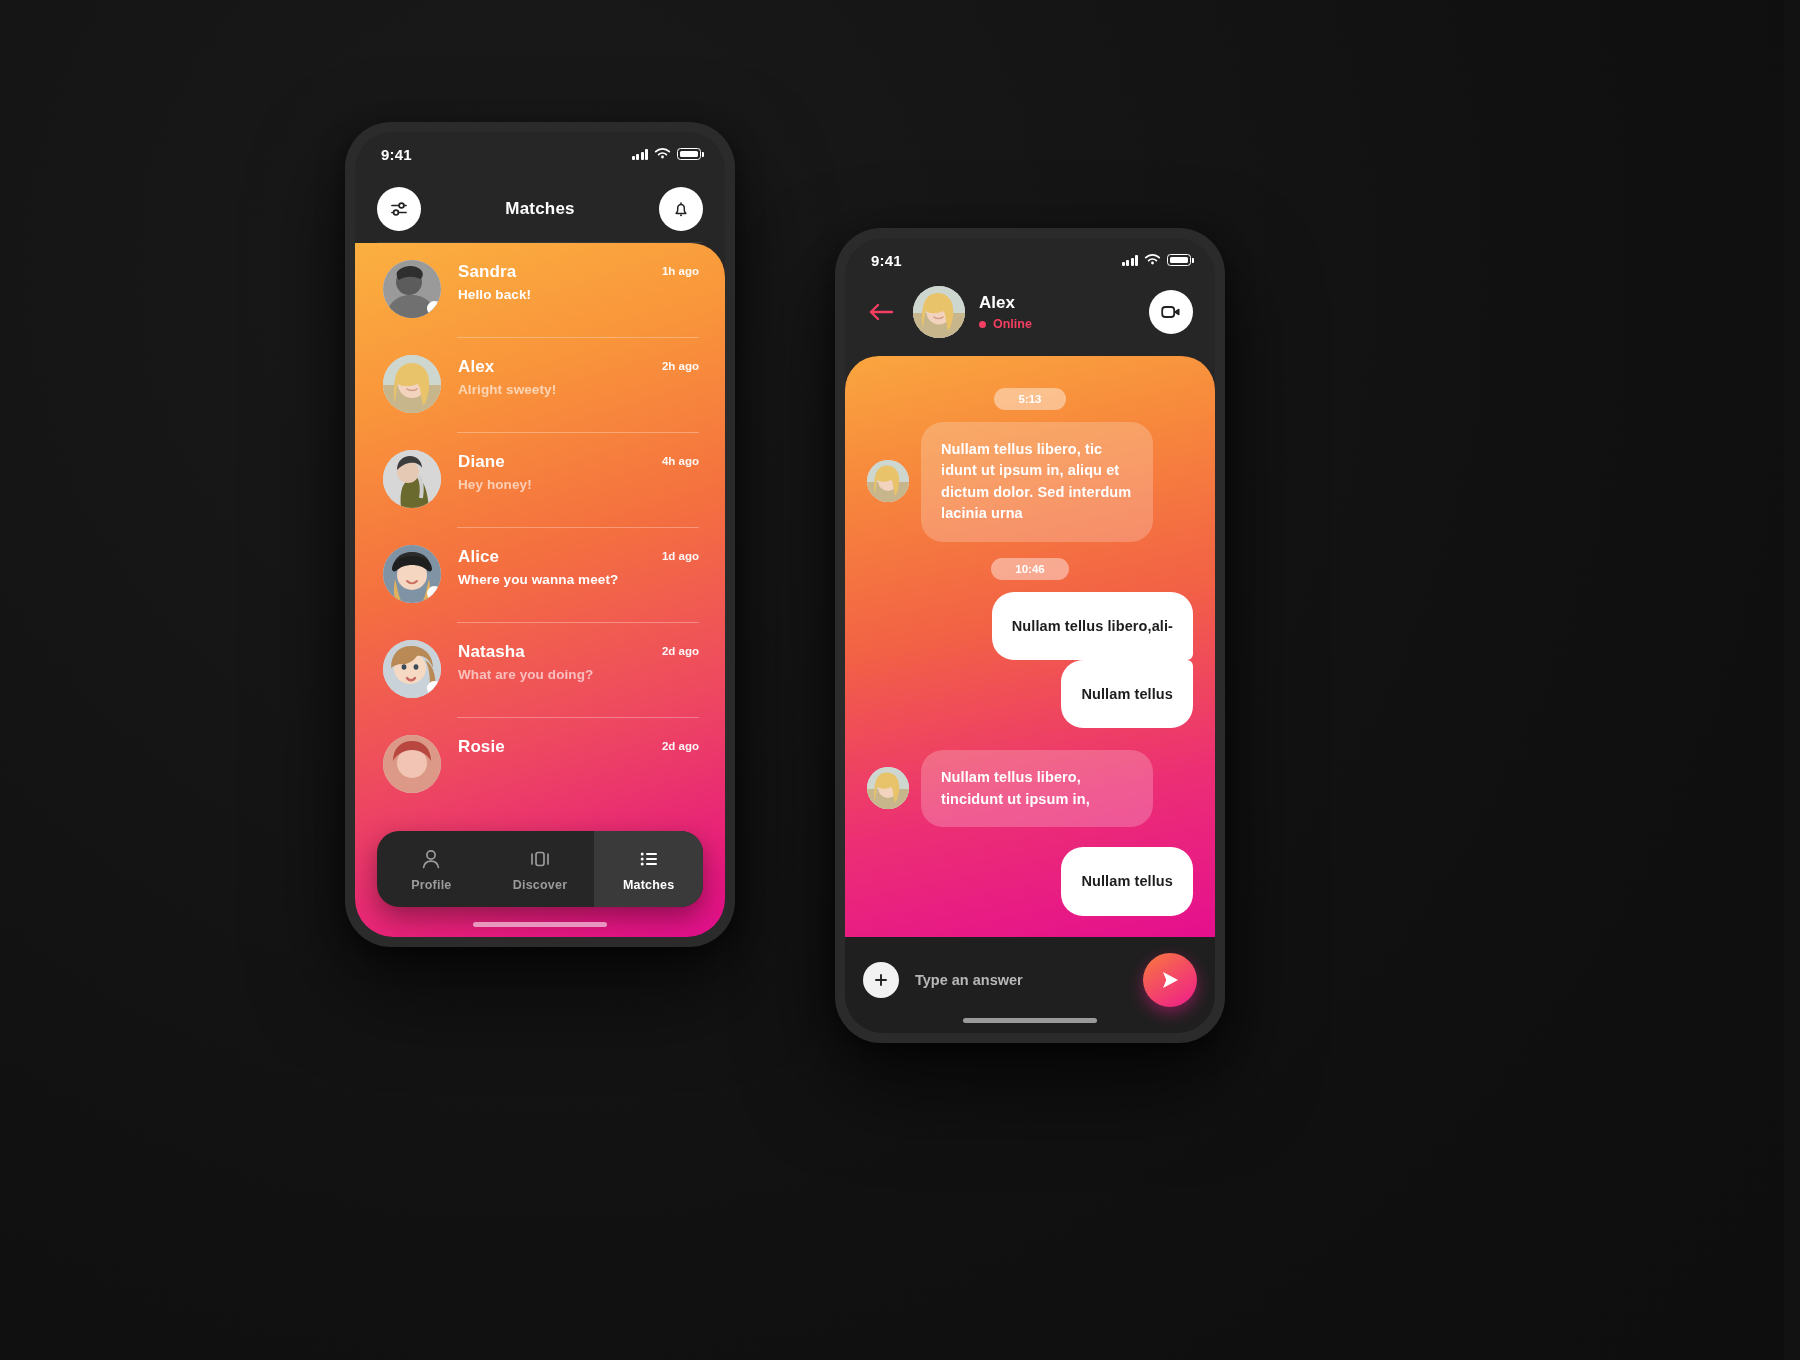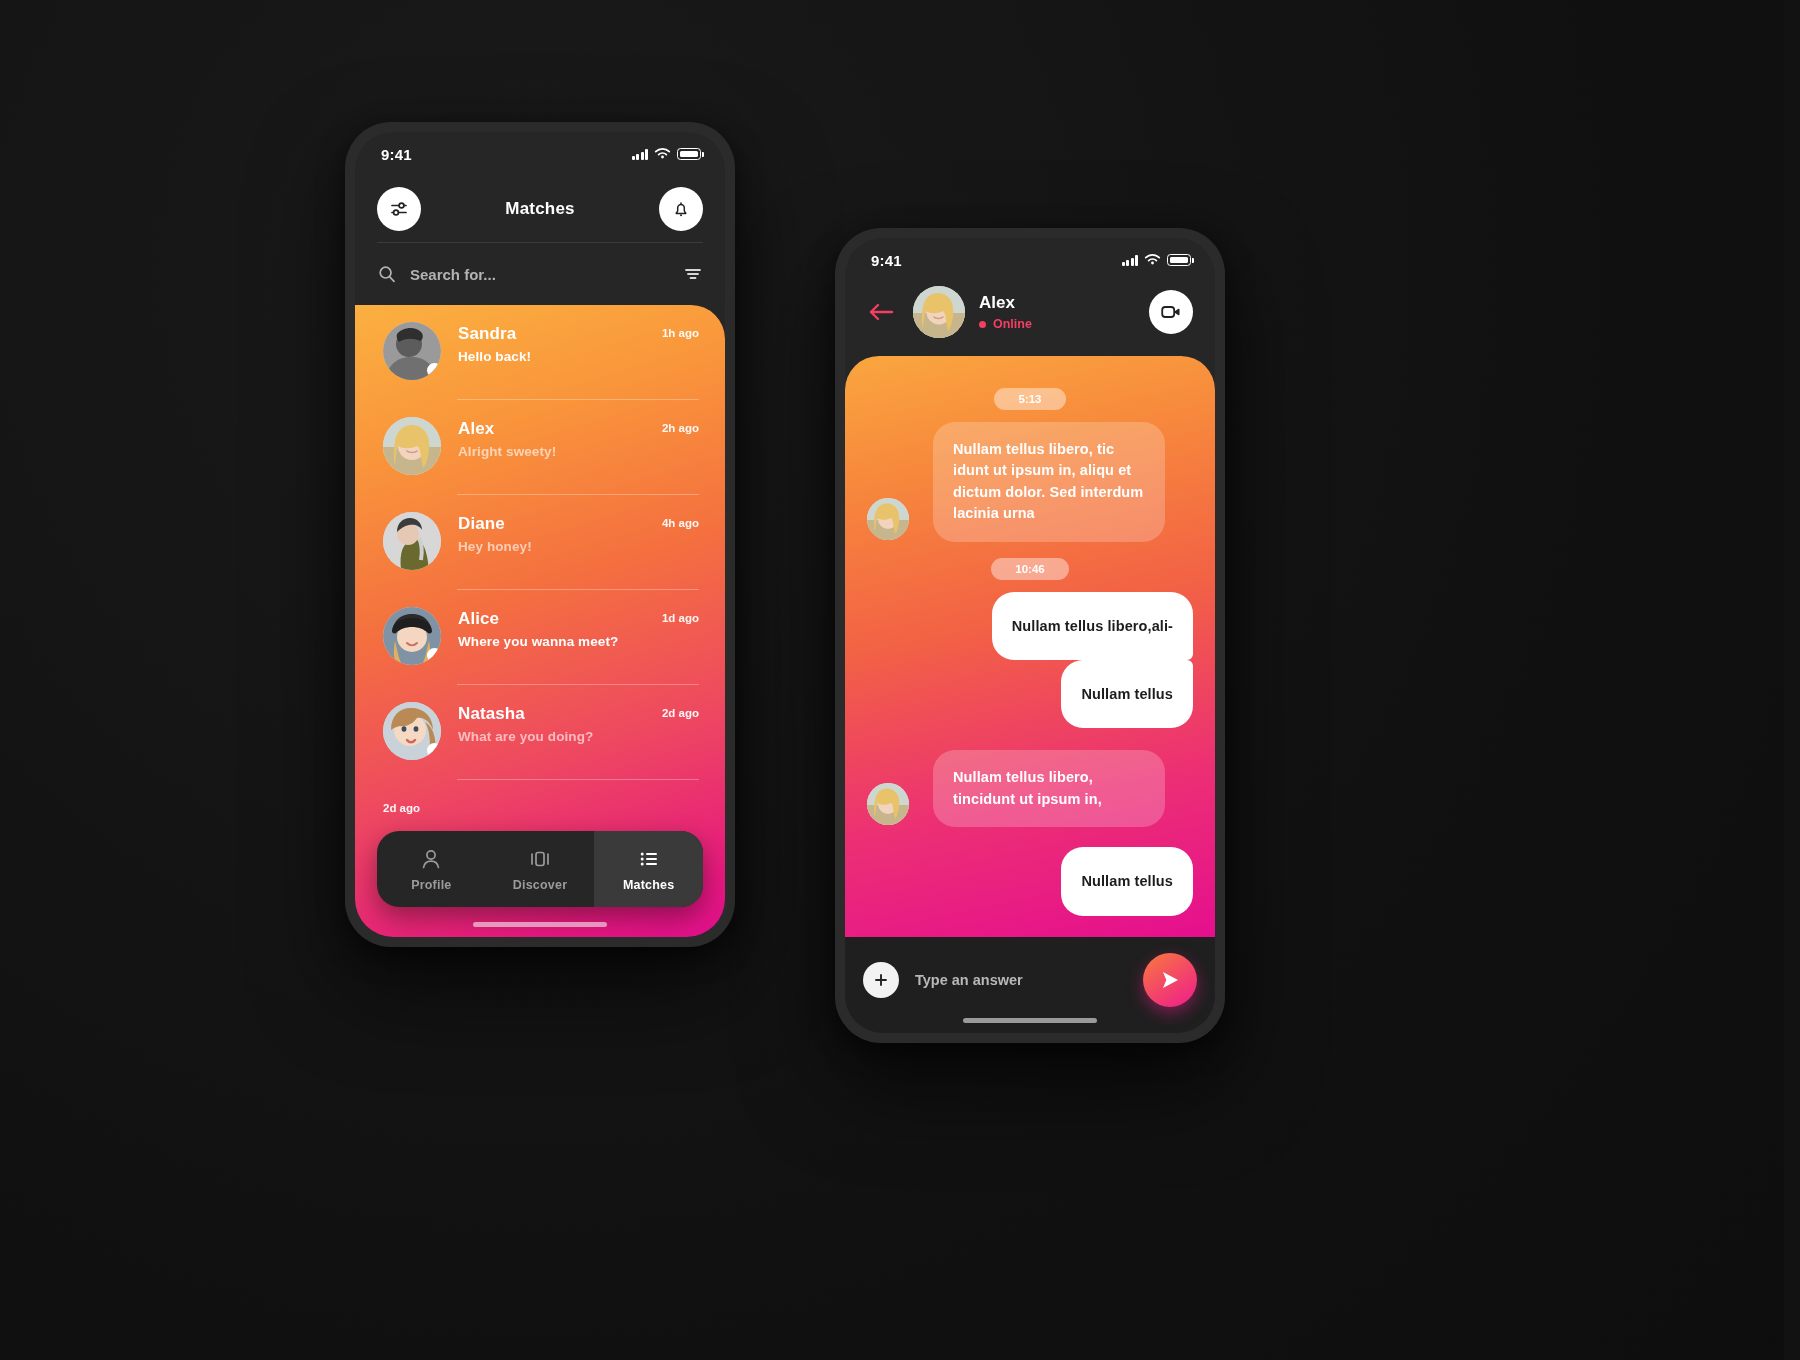--- a/index.html
+++ b/index.html
@@ -111,21 +111,21 @@
 
   
   .c-body { flex:1 1 auto; position:relative; overflow:hidden;
     border-radius:34px 34px 0 0; padding:22px 22px 0;
     display:flex; flex-direction:column; gap:6px;
     background: linear-gradient(168deg, #FAA63F 0%, #F7883C 20%, #F26145 46%,
                 #EC2F74 74%, #E50F8E 100%); }
   .timepill { align-self:center; background:rgba(255,255,255,.42); color:#fff;
     font-size:11.5px; font-weight:bold; border-radius:12px; padding:5px 24px;
     margin:10px 0 6px; }
-  .msg-in { display:flex; align-items:flex-end; gap:24px; }
+  .msg-in { display:flex; align-items:center; gap:12px; }
   .msg-in .sav { width:42px; height:42px; border-radius:50%; overflow:hidden;
     flex:0 0 42px; background:#ddd; margin-bottom:2px; }
   .msg-in .sav svg { display:block; width:100%; height:100%; }
   .bub-in { background:rgba(255,255,255,.22); color:#fff; border-radius:22px;
     padding:17px 20px; font-size:14.5px; font-weight:bold; line-height:1.48;
     max-width:232px; letter-spacing:.1px; }
   .out-wrap { display:flex; flex-direction:column; align-items:flex-end; gap:0; }
   .bub-out { background:#fff; color:#1d1d1d; font-size:14.5px; font-weight:bold;
     padding:24px 20px; line-height:1.4; letter-spacing:.1px; }
   .bub-out.first { border-radius:22px 22px 6px 22px; }
@@ -195,34 +195,20 @@
           <div class="m-title">Matches</div>
           <div class="circ-btn">
             <svg width="22" height="22" viewBox="0 0 22 22">
               <path d="M6.2 15.4c0-.6.3-.9.8-1.3.5-.5.7-1 .7-1.8V10c0-1.9 1.5-3.5 3.3-3.5S14.3 8.1 14.3 10v2.3c0 .8.2 1.3.7 1.8.5.4.8.7.8 1.3H6.2z" stroke="#222" stroke-width="1.5" fill="none" stroke-linejoin="round"></path>
               <line x1="11" y1="5" x2="11" y2="6.3" stroke="#222" stroke-width="1.5" stroke-linecap="round"></line>
               <circle cx="11" cy="17.3" r="1" fill="#222"></circle>
             </svg>
           </div>
         </div>
         <div class="m-sep"></div>
-        <div class="searchrow">
-          <svg width="20" height="20" viewBox="0 0 20 20">
-            <circle cx="8.6" cy="8.6" r="5.4" stroke="#b3b3b3" stroke-width="1.7" fill="none"></circle>
-            <line x1="12.7" y1="12.9" x2="17" y2="17.3" stroke="#b3b3b3" stroke-width="1.7" stroke-linecap="round"></line>
-          </svg>
-          <input class="search-input" type="text" placeholder="Search for..." style="">
-          <svg width="20" height="20" viewBox="0 0 20 20">
-            <g stroke="#d6d6d6" stroke-width="1.8" stroke-linecap="round">
-              <line x1="3" y1="6" x2="17" y2="6"></line>
-              <line x1="5" y1="10" x2="15" y2="10"></line>
-              <line x1="7.5" y1="14" x2="12.5" y2="14"></line>
-            </g>
-          </svg>
-        </div>
       </div>
 
       <div class="m-list">
 
         <div class="row">
           <div class="row-inner">
             <div class="av">
               <svg viewBox="0 0 58 58">
                 <rect width="58" height="58" fill="#9a9a9a"></rect>
                 <circle cx="26" cy="22" r="13" fill="#5c5c5c"></circle>
@@ -321,20 +307,33 @@
             <div class="meta">
               <div class="nm">Natasha</div>
               <div class="pv read">What are you doing?</div>
             </div>
           </div>
           <div class="ts">2d ago</div>
           <div class="rowsep"></div>
         </div>
 
         <div class="row">
+          <div class="row-inner">
+            <div class="av">
+              <svg viewBox="0 0 58 58">
+                <rect width="58" height="58" fill="#d98"></rect>
+                <circle cx="29" cy="28" r="15" fill="#f2c4b4"></circle>
+                <path d="M10 26C10 13 18 6 29 6s19 7 19 20c-4-7-11-11-19-11s-15 4-19 11z" fill="#b8473f"></path>
+              </svg>
+            </div>
+            <div class="meta">
+              <div class="nm">Rosie</div>
+              <div class="pv read"></div>
+            </div>
+          </div>
           <div class="ts">2d ago</div>
         </div>
 
         <div class="tabbar">
           <div class="tab">
             <svg width="24" height="24" viewBox="0 0 24 24">
               <circle cx="12" cy="8" r="4.1" stroke="currentColor" stroke-width="1.7" fill="none"></circle>
               <path d="M4.6 20.5c.6-4.2 3.7-6.4 7.4-6.4s6.8 2.2 7.4 6.4" stroke="currentColor" stroke-width="1.7" fill="none" stroke-linecap="round"></path>
             </svg>
             <span>Profile</span>

